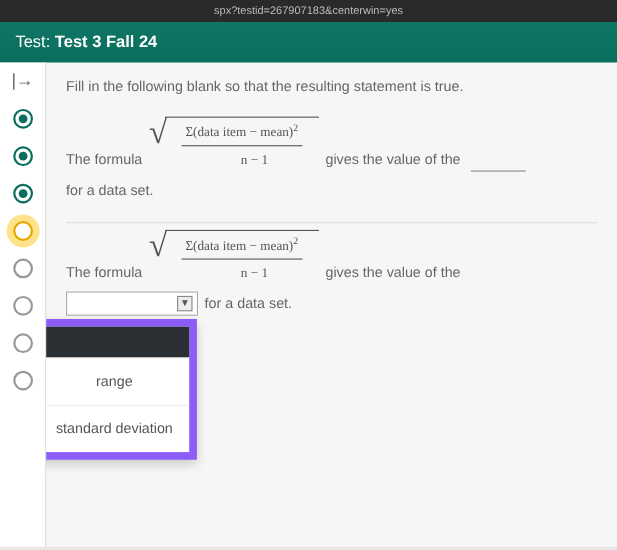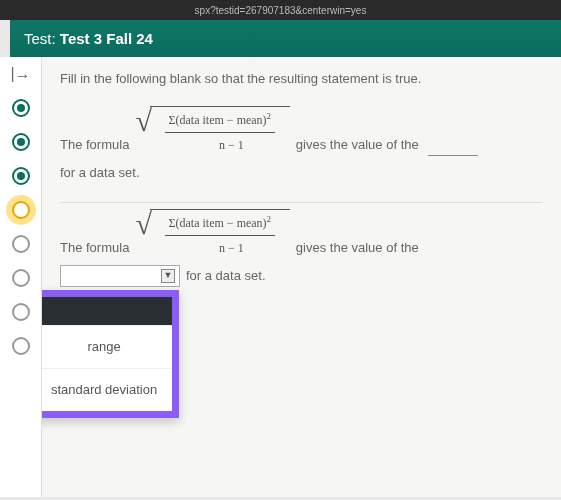--- a/index.html
+++ b/index.html
@@ -25,21 +25,20 @@
     overflow: hidden;
     flex-direction: column;
   }
   .browser-bar .left { flex: 1; text-align: center; color: #999; }
   .header {
     background: #0a6e5e;
     background: linear-gradient(#0f7565,#0a6e5e);
     color: #fff;
     padding: 10px 14px;
     font-size: 15px;
-    margin-left: 10px;
   }
   .header .title { font-weight: bold; }
   .page {
     display: flex;
     background: #f6f6f4;
     height: calc(100% - 20px - 40px);
   }
   .nav {
     width: 42px;
     background: #fff;

